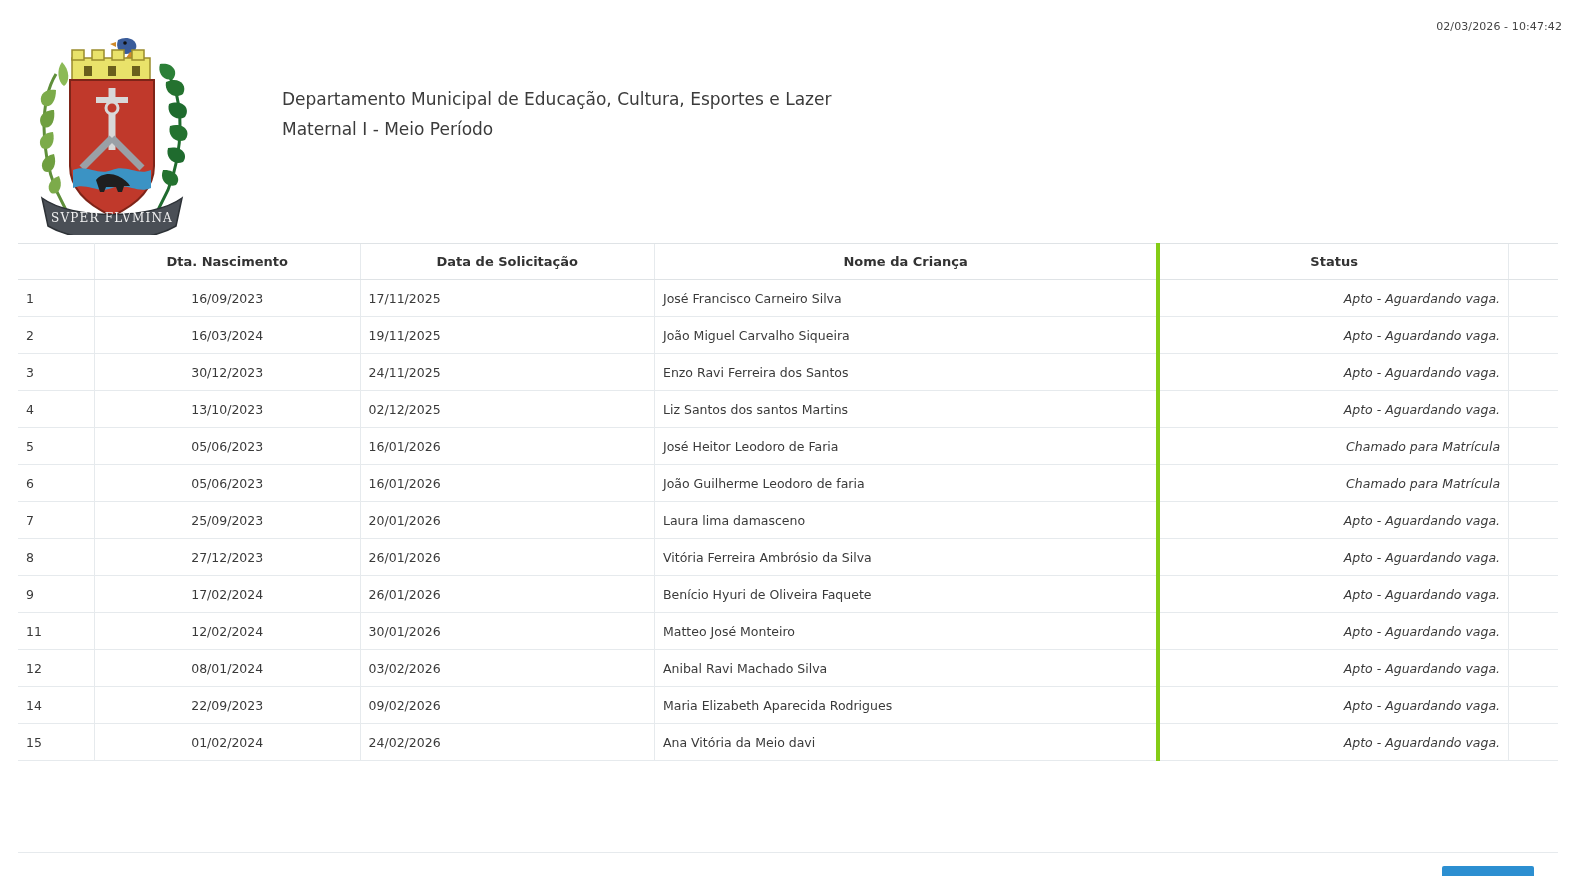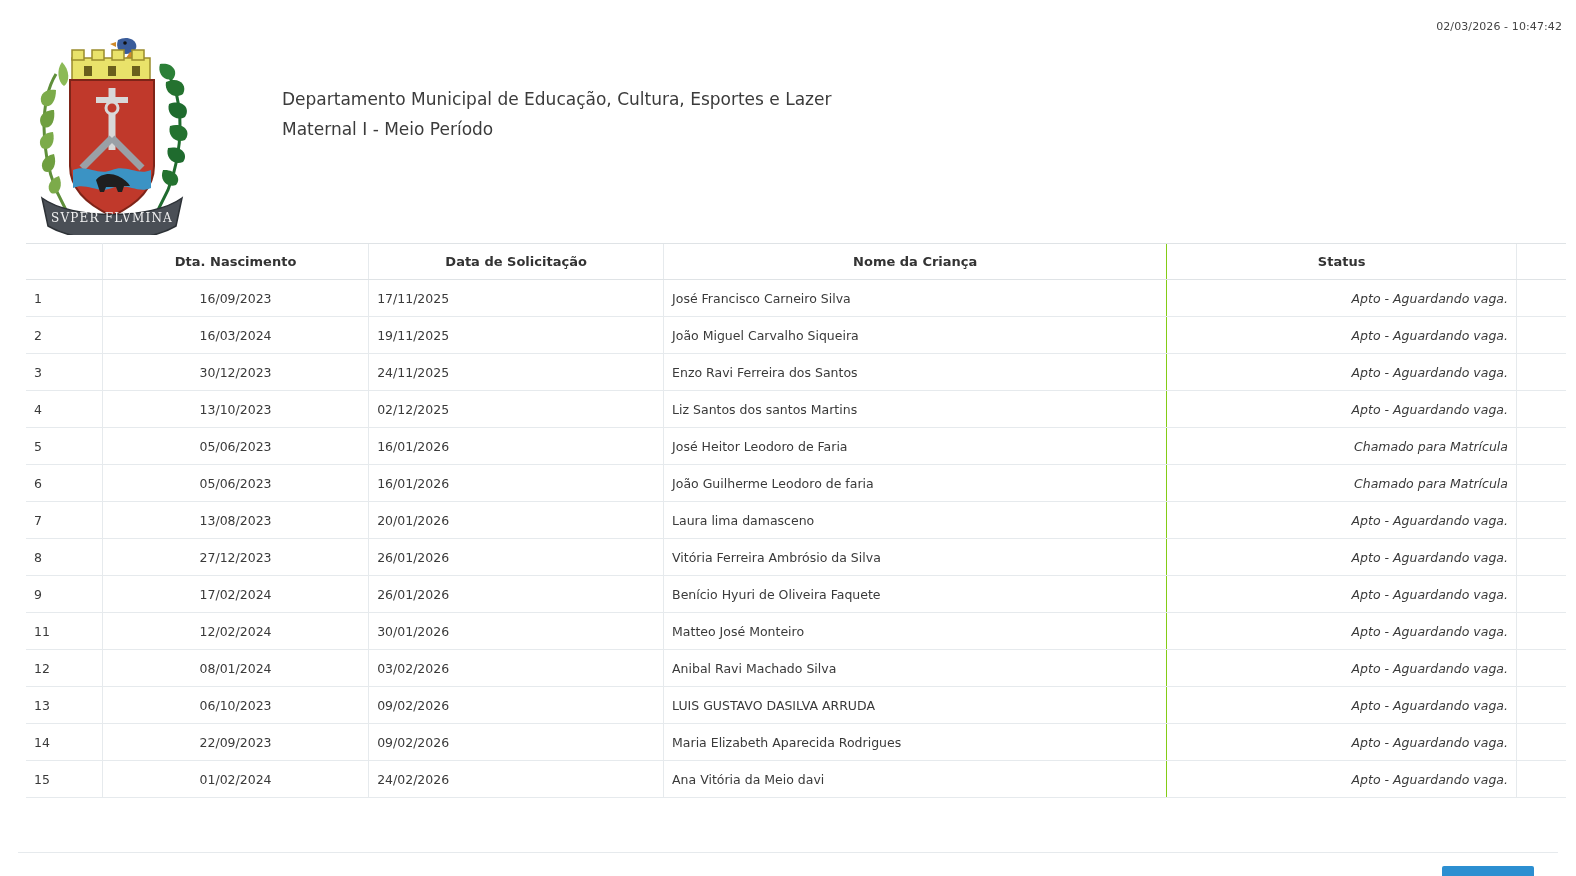--- a/index.html
+++ b/index.html
@@ -54,21 +54,20 @@
     line-height: 30px;
     color: #3b3b3b;
     white-space: nowrap;
   }
   
   .table-wrap {
     position: absolute;
     top: 243px;
     left: 18px;
     width: 1540px;
-    margin-left: 8px;
   }
   table.listing {
     border-collapse: collapse;
     width: 100%;
     font-size: 12.5px;
     color: #3a3a3a;
   }
   table.listing th {
     font-weight: bold;
     font-size: 13px;
@@ -102,21 +101,21 @@
   th.col-idx, th.col-tail { border-bottom: 1px solid #dfe3e6; }
 
   
   table.listing th.col-idx,
   table.listing td.col-idx { border-right: 1px solid #e6eaed; }
   table.listing th.col-sol,
   table.listing td.col-sol { border-left: 1px solid #e6eaed; }
   table.listing th.col-nome,
   table.listing td.col-nome { border-left: 1px solid #e6eaed; }
   table.listing th.col-status,
-  table.listing td.col-status { border-left: 1px solid #84cc16; }
+  table.listing td.col-status { border-left: 4px solid #84cc16; }
   table.listing th.col-tail,
   table.listing td.col-tail { border-left: 1px solid #e6eaed; }
 
   
   .footer-rule {
     position: absolute;
     left: 18px;
     right: 18px;
     top: 852px;
     height: 1px;
@@ -265,21 +264,21 @@
           <tr>
             <td class="col-idx">6</td>
             <td class="col-nasc">05/06/2023</td>
             <td class="col-sol">16/01/2026</td>
             <td class="col-nome">João Guilherme Leodoro de faria</td>
             <td class="col-status">Chamado para Matrícula</td>
             <td class="col-tail"></td>
           </tr>
           <tr>
             <td class="col-idx">7</td>
-            <td class="col-nasc">13/08/2023</td>
+            <td class="col-nasc">25/09/2023</td>
             <td class="col-sol">20/01/2026</td>
             <td class="col-nome">Laura lima damasceno</td>
             <td class="col-status">Apto - Aguardando vaga.</td>
             <td class="col-tail"></td>
           </tr>
           <tr>
             <td class="col-idx">8</td>
             <td class="col-nasc">27/12/2023</td>
             <td class="col-sol">26/01/2026</td>
             <td class="col-nome">Vitória Ferreira Ambrósio da Silva</td>
@@ -304,28 +303,20 @@
           </tr>
           <tr>
             <td class="col-idx">12</td>
             <td class="col-nasc">08/01/2024</td>
             <td class="col-sol">03/02/2026</td>
             <td class="col-nome">Anibal Ravi Machado Silva</td>
             <td class="col-status">Apto - Aguardando vaga.</td>
             <td class="col-tail"></td>
           </tr>
           <tr>
-            <td class="col-idx">13</td>
-            <td class="col-nasc">06/10/2023</td>
-            <td class="col-sol">09/02/2026</td>
-            <td class="col-nome">LUIS GUSTAVO DASILVA ARRUDA</td>
-            <td class="col-status">Apto - Aguardando vaga.</td>
-            <td class="col-tail"></td>
-          </tr>
-          <tr>
             <td class="col-idx">14</td>
             <td class="col-nasc">22/09/2023</td>
             <td class="col-sol">09/02/2026</td>
             <td class="col-nome">Maria Elizabeth Aparecida Rodrigues</td>
             <td class="col-status">Apto - Aguardando vaga.</td>
             <td class="col-tail"></td>
           </tr>
           <tr>
             <td class="col-idx">15</td>
             <td class="col-nasc">01/02/2024</td>

